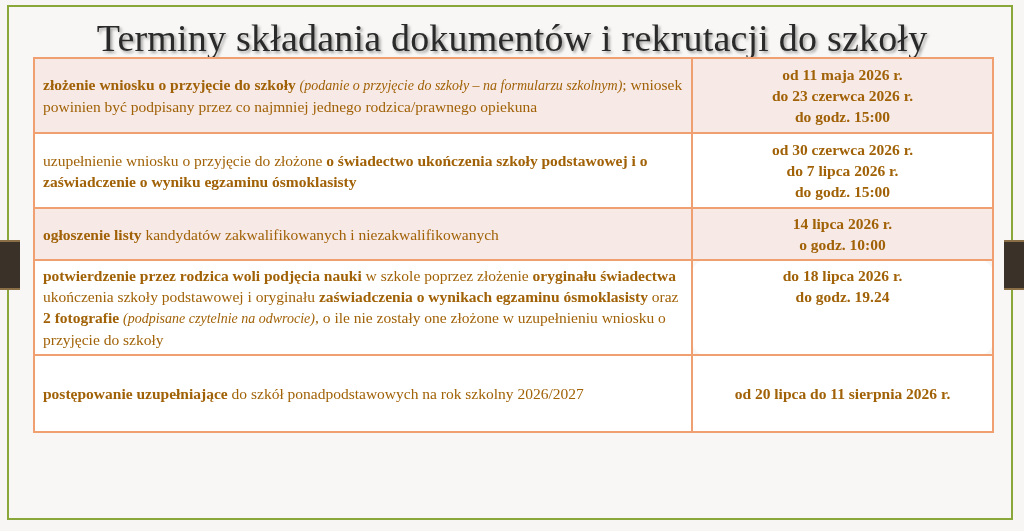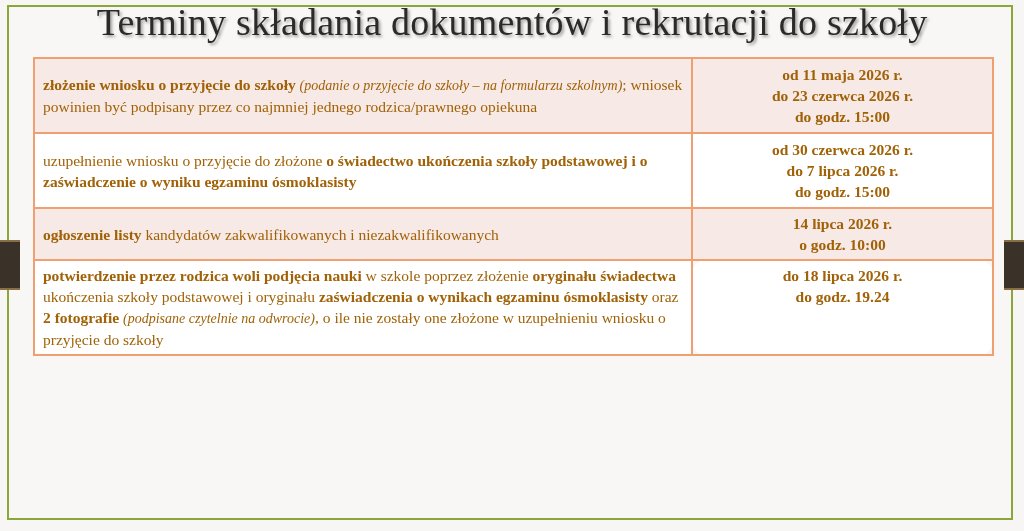--- a/index.html
+++ b/index.html
@@ -14,21 +14,21 @@
     background:#f8f7f5;
   }
   .side-tab {
     position:absolute; top:240px; width:20px; height:50px;
     background:#3a3229; border-top:2px solid #8a6e45; border-bottom:2px solid #8a6e45;
     box-sizing:border-box;
   }
   .side-tab.left { left:0; }
   .side-tab.right { right:0; }
   .title {
-    position:absolute; left:0; right:0; top:0; text-align:center;
+    position:absolute; left:0; right:0; top:16px; text-align:center;
     font-family:"Liberation Serif", serif; font-size:38px; color:#2a2a2a;
     text-shadow:2px 2px 3px rgba(0,0,0,0.35); letter-spacing:0.2px;
   }
   table {
     position:absolute; left:33px; top:57px; width:961px;
     border-collapse:collapse;
     font-family:"Liberation Serif", serif; font-size:15.5px; color:#a16207;
   }
   td {
     border:2px solid #f0a070; vertical-align:middle; padding:4px 8px;
@@ -83,14 +83,22 @@
   </tr>
   <tr class="plain" style="height:80px;">
     <td class="desc">
       <b>potwierdzenie przez rodzica woli podjęcia nauki</b><span> w szkole poprzez złożenie </span><b>oryginału świadectwa</b><span> ukończenia szkoły podstawowej i oryginału </span><b>zaświadczenia o wynikach egzaminu ósmoklasisty</b><span> oraz </span><b>2 fotografie</b> <i>(podpisane czytelnie na odwrocie)</i><span>, o ile nie zostały one złożone w uzupełnieniu wniosku o przyjęcie do szkoły</span>
     </td>
     <td class="date" style="vertical-align:top;border-radius:14px;">
       <div>do 18 lipca 2026 r.</div>
       <div>do godz. 19.24</div>
     </td>
   </tr>
+  <tr class="plain" style="height:77px;">
+    <td class="desc">
+      <b>postępowanie uzupełniające</b><span> do szkół ponadpodstawowych na rok szkolny 2026/2027</span>
+    </td>
+    <td class="date">
+      <div>od 20 lipca do 11 sierpnia 2026 r.</div>
+    </td>
+  </tr>
 </tbody>
   </table>
 
 </body></html>

